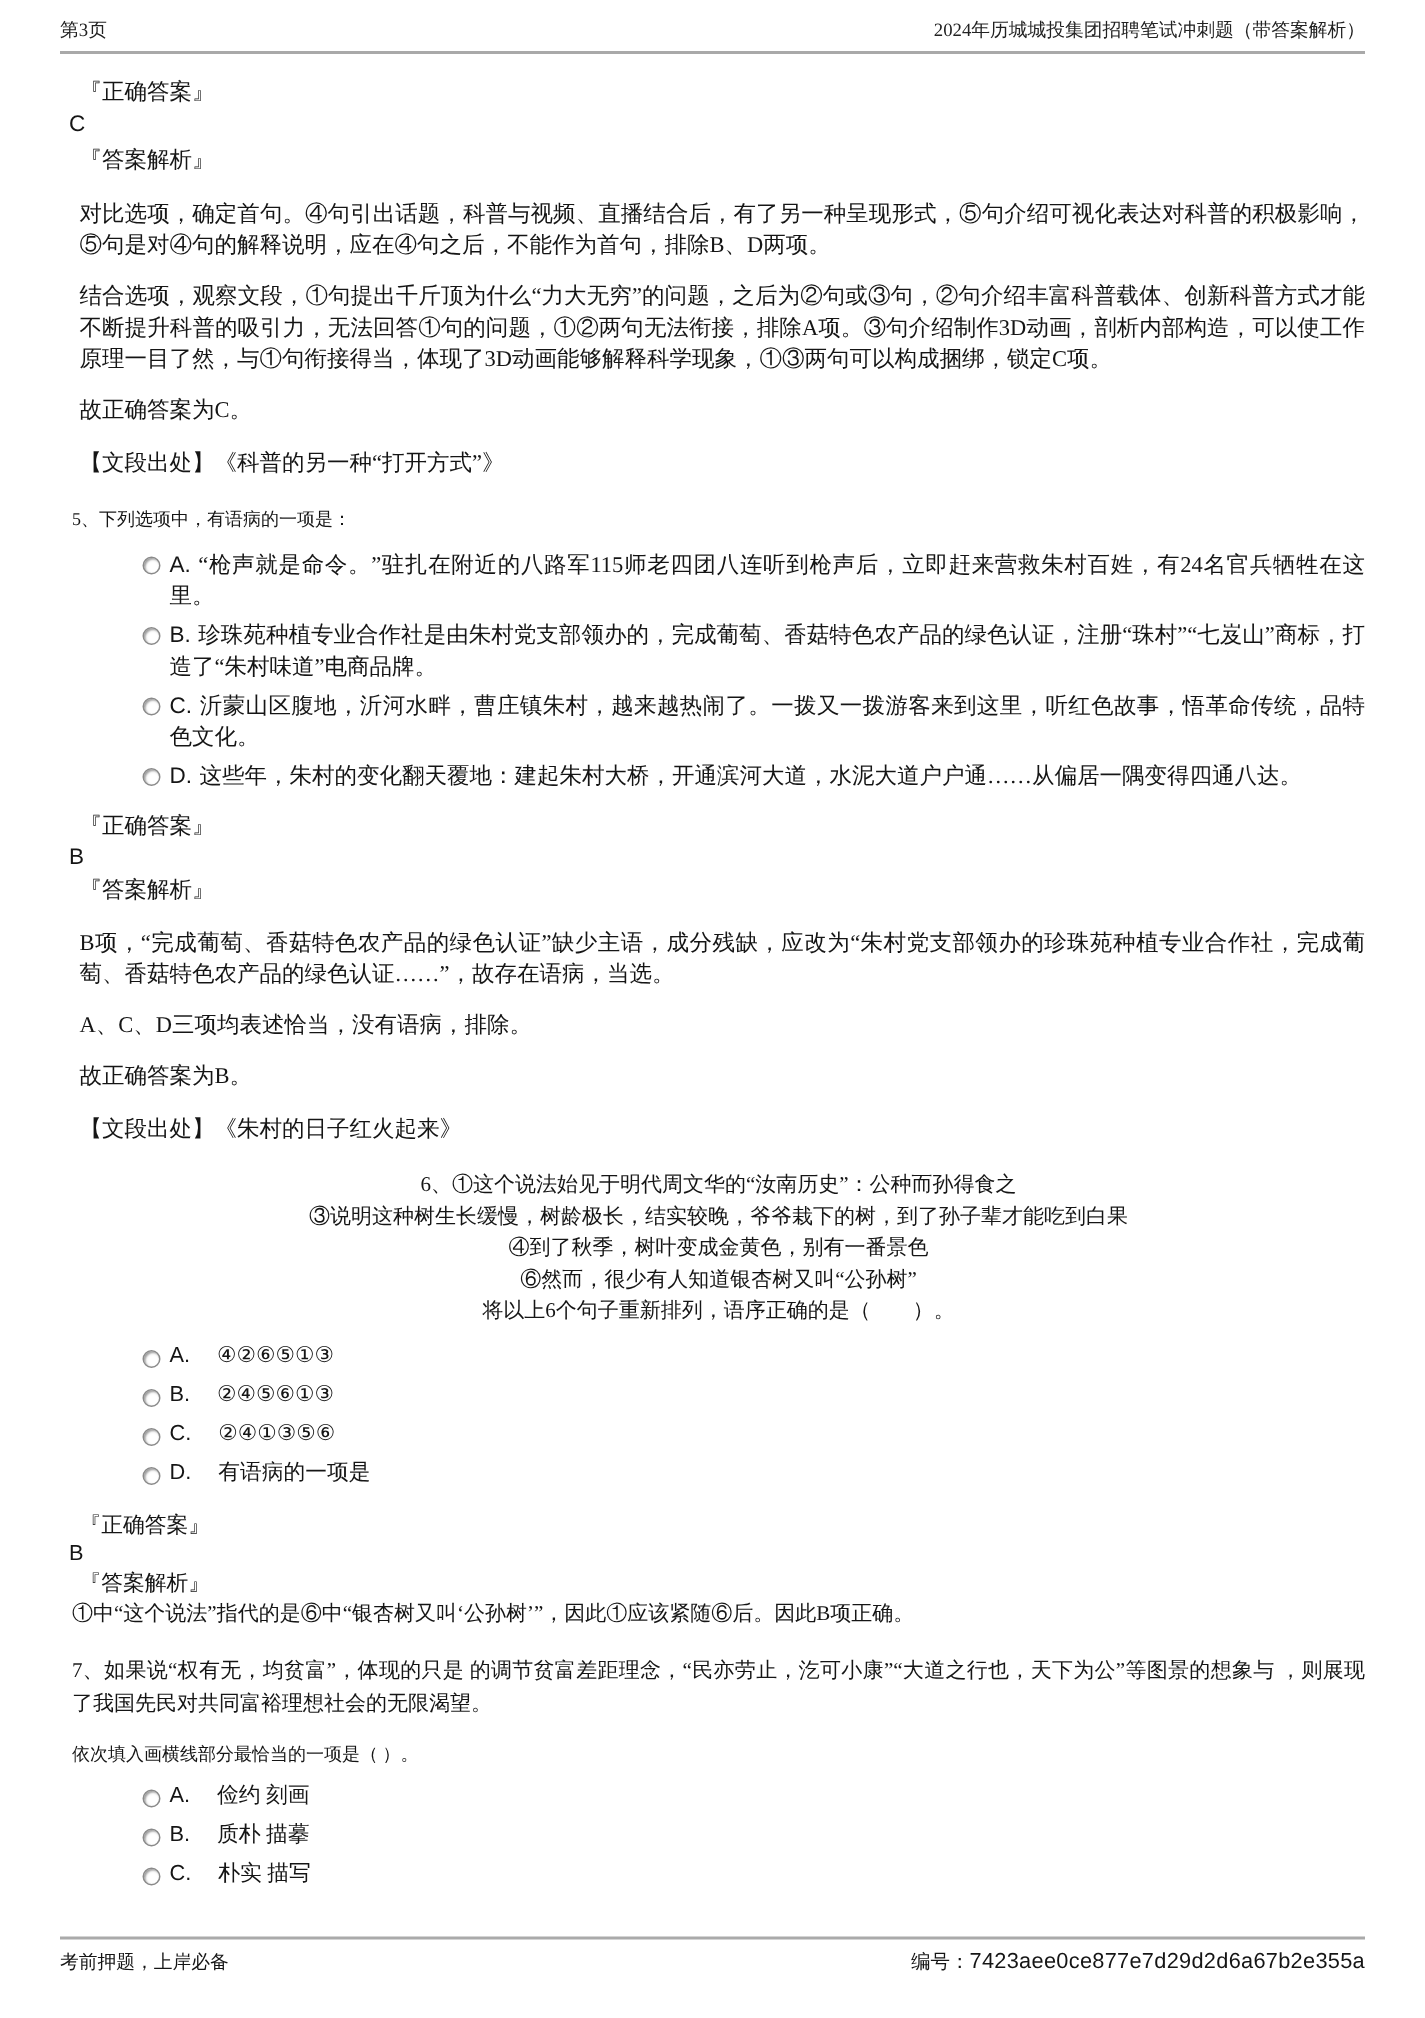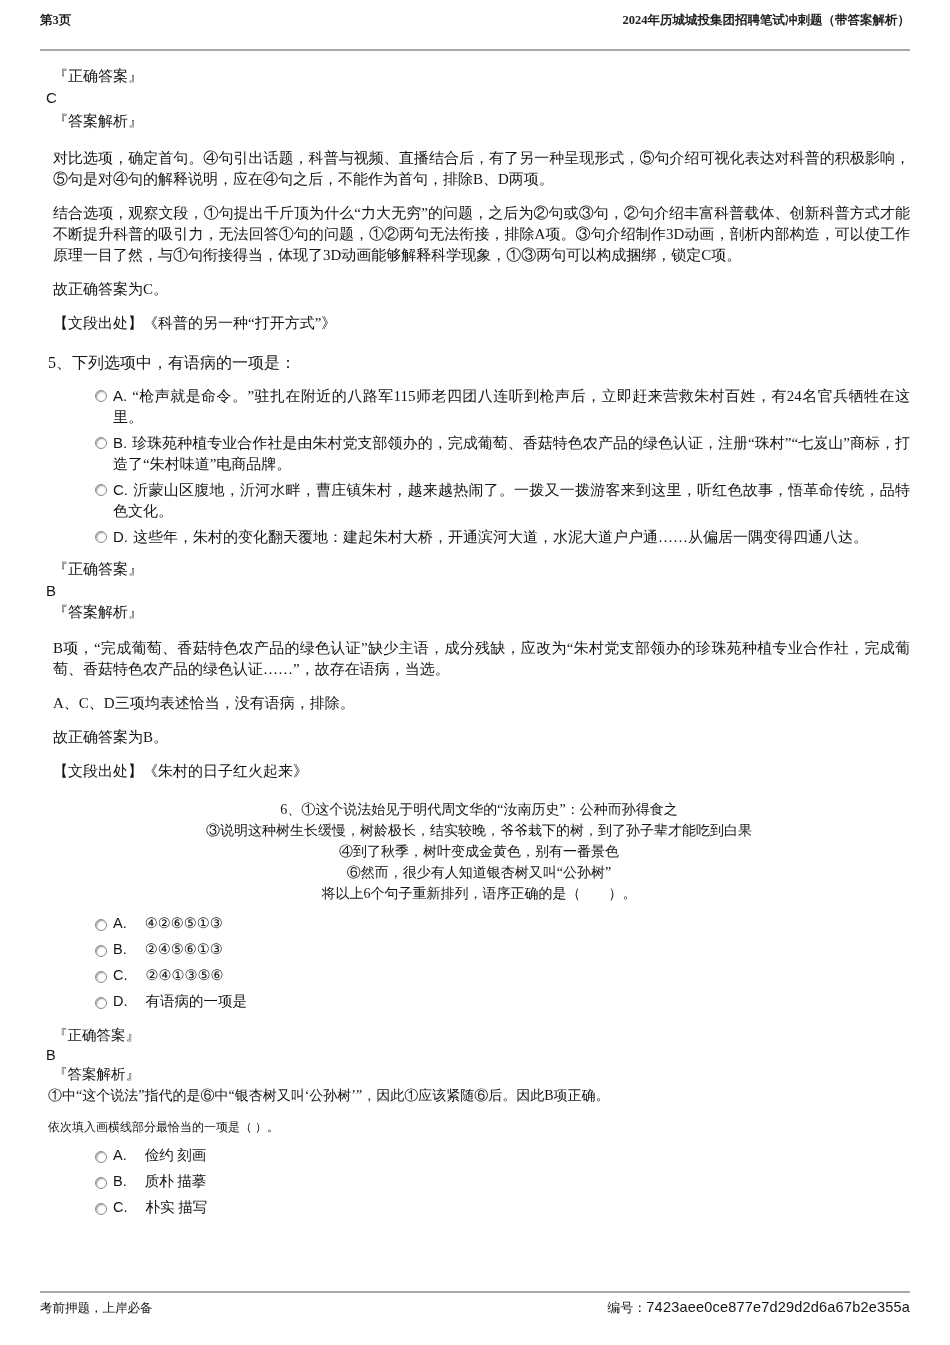--- a/index.html
+++ b/index.html
@@ -6,28 +6,28 @@
   body{
     width:950px;height:1345px;
     background:#ffffff;color:#151515;
     font-family:"Liberation Serif","DejaVu Serif",serif;
     position:relative;overflow:hidden;
   }
   .page{position:absolute;top:0;left:0;right:0;bottom:0;padding:12px 40px 0 40px;box-sizing:border-box;}
 
   
   .hdr{display:flex;justify-content:space-between;align-items:flex-end;
-       font-size:12.5px;color:#222;padding-bottom:20px;border-bottom:2px solid #a9a9a9;font-weight:bold;}
+       font-size:12.5px;color:#222;padding-bottom:5px;border-bottom:2px solid #a9a9a9;}
 
   
   .lbl{margin:16px 0 0 13px;font-size:15px;}
   .letter{margin:3px 0 0 6px;font-size:15px;font-family:"Liberation Sans",sans-serif;}
   .para{margin:13px 0 0 13px;font-size:15px;line-height:21px;text-align:justify;}
   .src{margin:14px 0 0 13px;font-size:15px;}
-  .qstem{margin:20px 0 0 8px;font-size:16px;}
+  .qstem{margin:20px 0 0 8px;font-size:12px;}
 
   
   .option{position:relative;margin:0 0 4px 55px;padding-left:18px;
           font-size:15px;line-height:21px;text-align:justify;cursor:default;}
   .option.first{margin-top:11px;}
   .radio{position:absolute;left:0;top:5px;width:10px;height:10px;border-radius:50%;
          border:1px solid #8a8a8a;background:radial-gradient(circle at 68% 68%, #ffffff 55%, #d9d9d9);
          box-shadow:inset 1px 1px 1.5px rgba(90,90,90,.55);}
   .opt-label{font-family:"Liberation Sans",sans-serif;margin-right:5px;}
   .optline{position:relative;margin:0 0 7px 55px;padding-left:18px;font-size:14.5px;line-height:19px;}
@@ -118,20 +118,21 @@
       <span class="radio"></span><span class="opt-label">D.</span><span>有语病的一项是</span>
     </div>
 
     <div class="small-lbl" style="margin-top:15px">『正确答案』</div>
     <div class="small-letter">B</div>
     <div class="small-lbl" style="margin-top:2px">『答案解析』</div>
     <div class="small-para">①中“这个说法”指代的是⑥中“银杏树又叫‘公孙树’”，因此①应该紧随⑥后。因此B项正确。</div>
   </section>
 
   <section>
+    <div class="q7stem">7、如果说“权有无，均贫富”，体现的只是 的调节贫富差距理念，“民亦劳止，汔可小康”“大道之行也，天下为公”等图景的想象与 ，则展现了我国先民对共同富裕理想社会的无限渴望。</div>
     <div class="q7prompt">依次填入画横线部分最恰当的一项是（ ）。</div>
 
     <div class="optline first">
       <span class="radio"></span><span class="opt-label">A.</span><span>俭约 刻画</span>
     </div>
     <div class="optline">
       <span class="radio"></span><span class="opt-label">B.</span><span>质朴 描摹</span>
     </div>
     <div class="optline">
       <span class="radio"></span><span class="opt-label">C.</span><span>朴实 描写</span>

